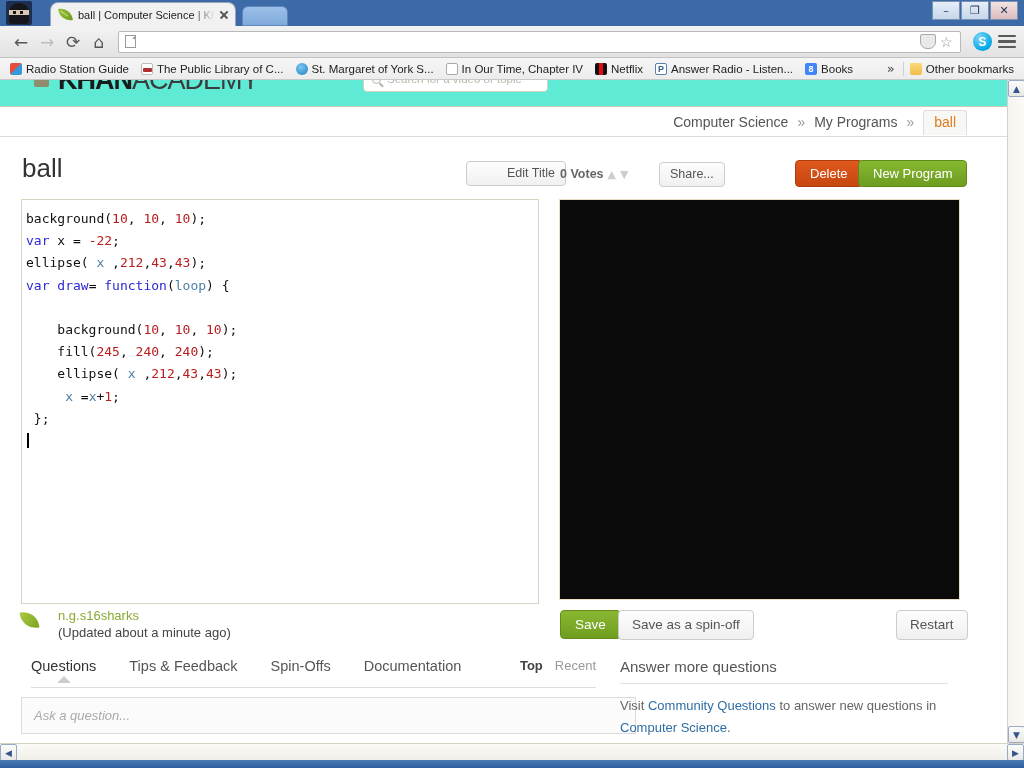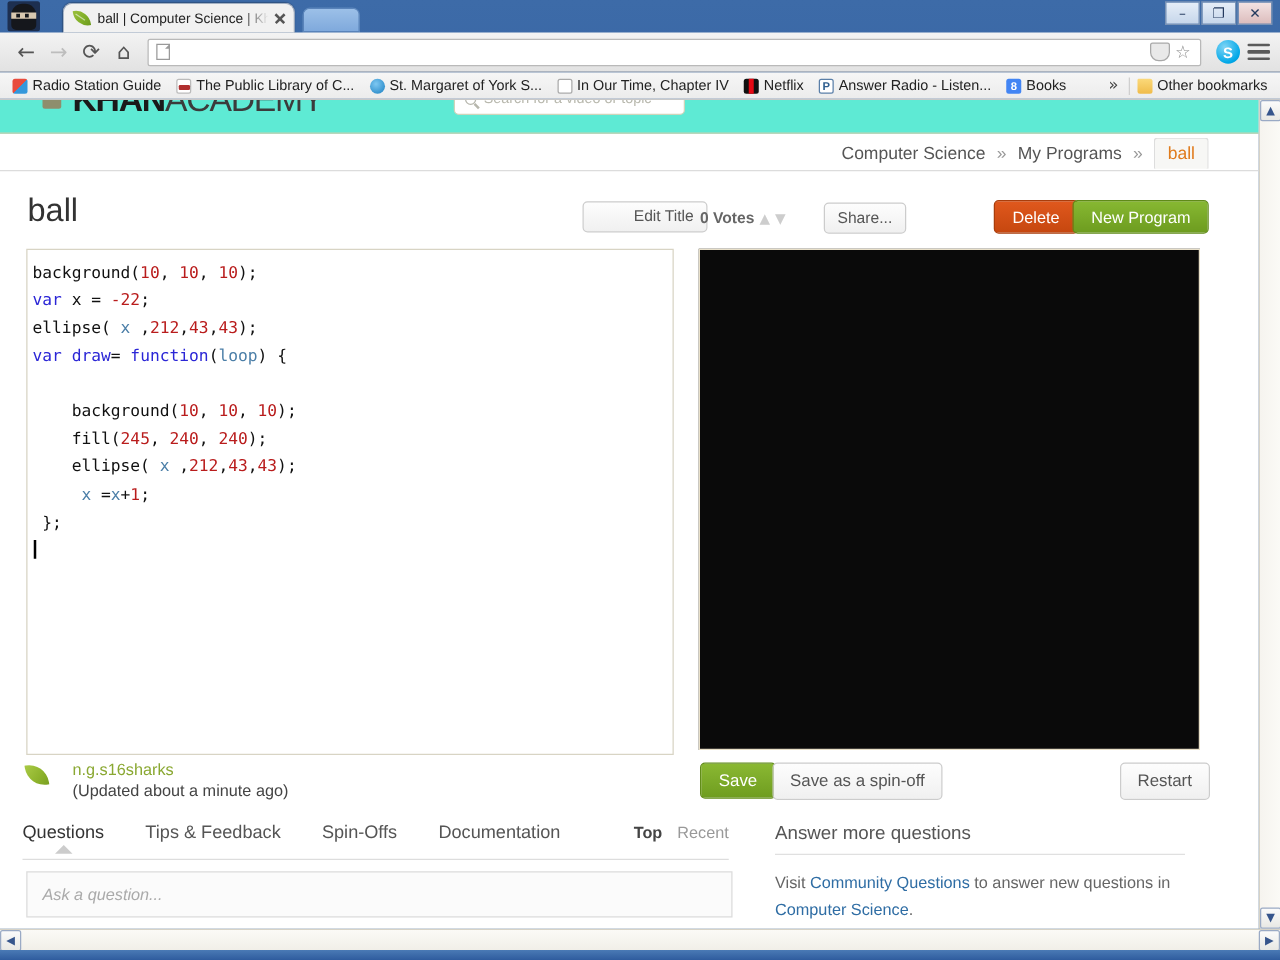--- a/index.html
+++ b/index.html
@@ -334,41 +334,41 @@
     background: linear-gradient(180deg,#8ab832 0%,#6f9d20 100%);
     border: 1px solid #628d1a; color: #fff; border-radius: 4px;
     font-size: 13.5px; padding: 6px 14px; cursor: pointer;
     font-family: "Liberation Sans", sans-serif;
   }
   #spinoff-btn { position: absolute; left: 618px; top: 530px; padding: 6px 13px; font-size: 13.5px; }
   #restart-btn { position: absolute; left: 896px; top: 530px; padding: 6px 13px; font-size: 13.5px; }
 
   
   #discussion-tabs {
-    position: absolute; left: 18px; top: 578px; width: 565px; height: 30px;
+    position: absolute; left: 31px; top: 578px; width: 565px; height: 30px;
     display: flex; align-items: flex-start; border-bottom: 1px solid #ddd;
   }
   .disc-tab {
     font-size: 14.5px; color: #555; padding: 0 0 8px; margin-right: 33px;
     cursor: pointer; position: relative; white-space: nowrap;
   }
   .disc-tab.active { color: #333; }
   .disc-tab.active::after {
     content:""; position:absolute; left: 26px; bottom: -1px;
     border-left: 7px solid transparent; border-right: 7px solid transparent;
     border-bottom: 7px solid #ccc;
   }
   #sort-group {
     margin-left: auto; display: flex; gap: 12px; font-size: 13px; padding-bottom: 8px;
   }
   #sort-top { color: #444; font-weight: bold; cursor: pointer; }
   #sort-recent { color: #999; cursor: pointer; }
 
   #ask-question-input {
-    position: absolute; left: 21px; top: 617px; width: 565px; height: 37px;
+    position: absolute; left: 21px; top: 617px; width: 615px; height: 37px;
     background: #fbfbfb; border: 1px solid #dcdcdc;
     font-size: 13px; color: #aaa; font-style: italic;
     padding: 0 12px; line-height: 35px;
     font-family: "Liberation Sans", sans-serif;
   }
 
   
   #answer-more {
     position: absolute; left: 620px; top: 578px; width: 328px;
   }

